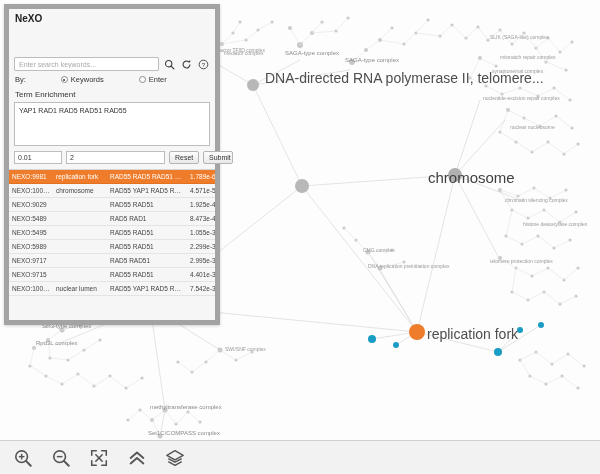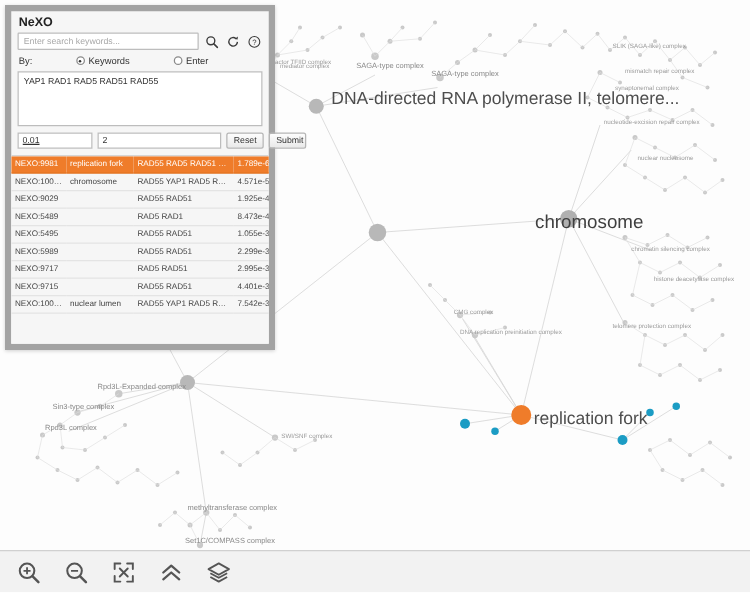--- a/index.html
+++ b/index.html
@@ -60,20 +60,21 @@
     padding: 4px 6px 2px 6px;
     font-size: 10px;
     font-weight: bold;
     color: #222;
   }
   .search-row {
     display: flex;
     align-items: center;
     padding: 0 5px 4px 5px;
     gap: 4px;
+    margin-top: 31px;
   }
   .search-input {
     flex: 1;
     height: 14px;
     border: 1px solid #bdbdbd;
     background: #fff;
     font-size: 7px;
     padding: 0 4px;
     color: #333;
     border-radius: 1px;
@@ -149,21 +150,21 @@
   .thresh-input {
     height: 13px;
     border: 1px solid #bdbdbd;
     background: #fff;
     font-size: 7px;
     padding: 0 3px;
     color: #333;
     box-sizing: border-box;
     font-family: "Liberation Sans", sans-serif;
   }
-  .thresh-input.a { width: 60px; text-decoration: underline; }
+  .thresh-input.a { width: 48px; text-decoration: underline; }
   .thresh-input.b { flex: 1; }
   .btn {
     height: 13px;
     min-width: 30px;
     padding: 0 5px;
     font-size: 7px;
     background: linear-gradient(#fdfdfd, #e9e9e9);
     border: 1px solid #b5b5b5;
     border-radius: 2px;
     color: #333;
@@ -499,20 +500,21 @@
       <span class="radio checked">
         <span class="dot"></span>
         <span>Keywords</span>
       </span>
       <span class="radio">
         <span class="dot"></span>
         <span>Enter</span>
       </span>
     </div>
 
+    <div class="section-head">Term Enrichment</div>
     <div class="term-box">YAP1 RAD1 RAD5 RAD51 RAD55</div>
 
     <div class="thresh-row">
       <input class="thresh-input a" type="text" value="0.01" style="">
       <input class="thresh-input b" type="text" value="2" style="">
       <button class="btn">Reset</button>
       <button class="btn">Submit</button>
     </div>
 
     <div class="table-wrap">

